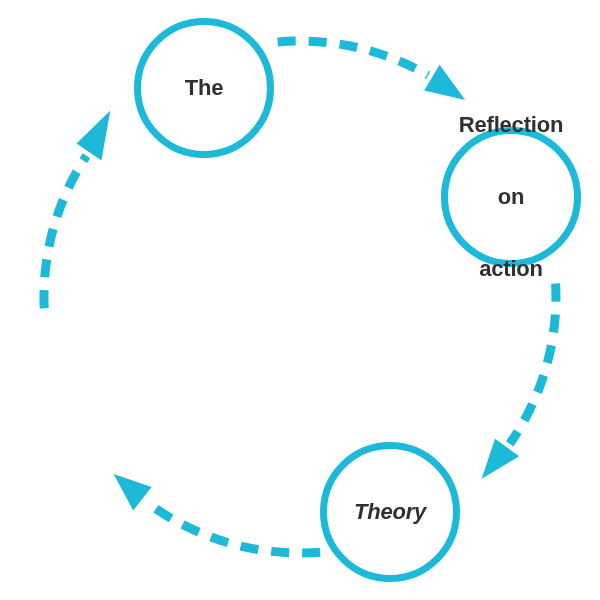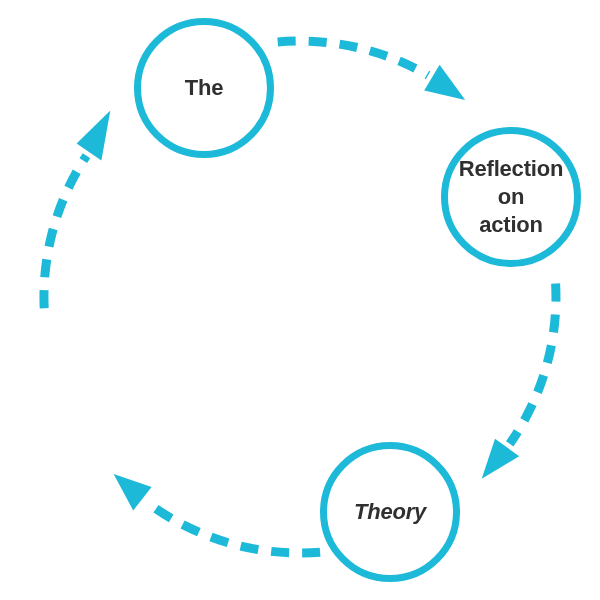--- a/index.html
+++ b/index.html
@@ -43,21 +43,21 @@
     text-align: center;
     color: var(--text);
     font-weight: bold;
     font-size: 22px;
     line-height: 1.27;
     white-space: nowrap;
     letter-spacing: -0.2px;
   }
   .node span { display: block; }
   .node-experience  { left: 134px; top: 18px;  }
-  .node-reflection  { left: 441px; top: 127px; }
+  .node-reflection  { left: 441px; top: 127px; gap: 44px; }
   .node-theory      { left: 320px; top: 442px; font-style: italic; }
   .node-preparation { left: 18px;  top: 317px; }
 </style>
 </head>
 <body style="background: rgb(255, 255, 255);">
 
 <div class="canvas">
 
   <svg class="arrows-svg" viewBox="0 0 600 600" aria-hidden="true">
 

